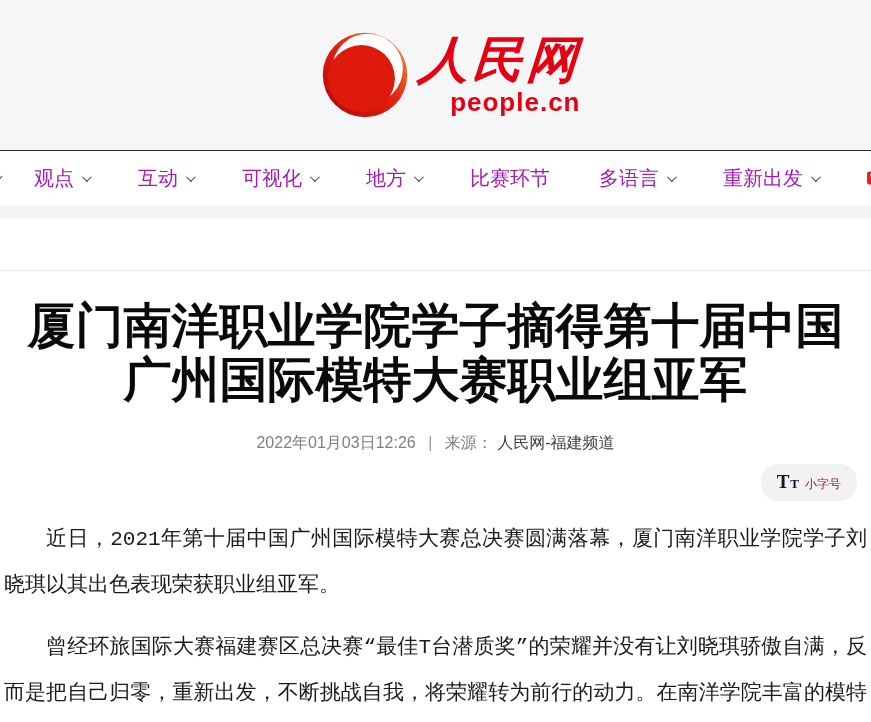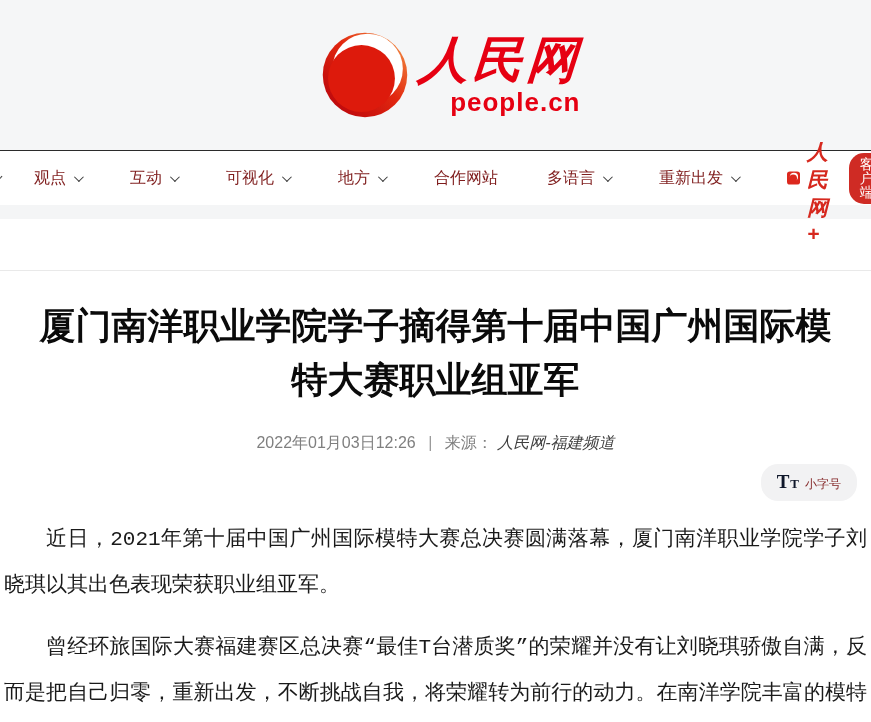--- a/index.html
+++ b/index.html
@@ -44,22 +44,22 @@
     height: 55px;
     background: #ffffff;
     border-top: 1px solid #2b2b2b;
     display: flex;
     align-items: center;
     padding: 0 14px 0 34px;
   }
   .nav-item {
     display: inline-flex;
     align-items: center;
-    font-size: 16px;
-    color: #7f1d1d;
+    font-size: 20px;
+    color: #a21caf;
     text-decoration: none;
     margin-right: 49px;
     white-space: nowrap;
     cursor: pointer;
   }
   .chev {
     display: inline-block;
     width: 7px; height: 7px;
     border-right: 1.6px solid #3c3c3c;
     border-bottom: 1.6px solid #3c3c3c;
@@ -94,33 +94,33 @@
   .nav-sub-strip { height: 14px; background: #f4f5f6; }
   .pre-article-gap { height: 51px; background: #ffffff; }
   .article-divider { height: 1px; background: #e9e9e9; border: none; }
 
   
   .article { padding: 28px 4px 0; }
   .article-title {
     max-width: 822px;
     margin: 0 auto;
     text-align: center;
-    font-size: 36px;
+    font-size: 48px;
     line-height: 54px;
     font-weight: bold;
     color: #0a0a0a;
   }
   .article-meta {
     margin-top: 26px;
     text-align: center;
     font-size: 16px;
     color: #7f7f7f;
   }
   .meta-sep { margin: 0 8px; color: #9a9a9a; }
-  .meta-source { color: #3f3f3f; text-decoration: none; cursor: pointer; font-style: italic; }
+  .meta-source { color: #3f3f3f; text-decoration: none; cursor: pointer; }
 
   .widget-row { display: flex; justify-content: flex-end; padding-right: 10px; margin-top: 10px; }
   .font-size-widget {
     display: inline-flex;
     align-items: baseline;
     gap: 6px;
     background: #f2f2f3;
     border-radius: 17px;
     padding: 7px 16px 8px;
     cursor: pointer;
@@ -178,21 +178,21 @@
   </a>
   <a class="nav-item">
     <span>可视化</span>
     <span class="chev"></span>
   </a>
   <a class="nav-item">
     <span>地方</span>
     <span class="chev"></span>
   </a>
   <a class="nav-item">
-    <span>合作网站</span>
+    <span>比赛环节</span>
   </a>
   <a class="nav-item">
     <span>多语言</span>
     <span class="chev"></span>
   </a>
   <a class="nav-item">
     <span>重新出发</span>
     <span class="chev"></span>
   </a>
 

